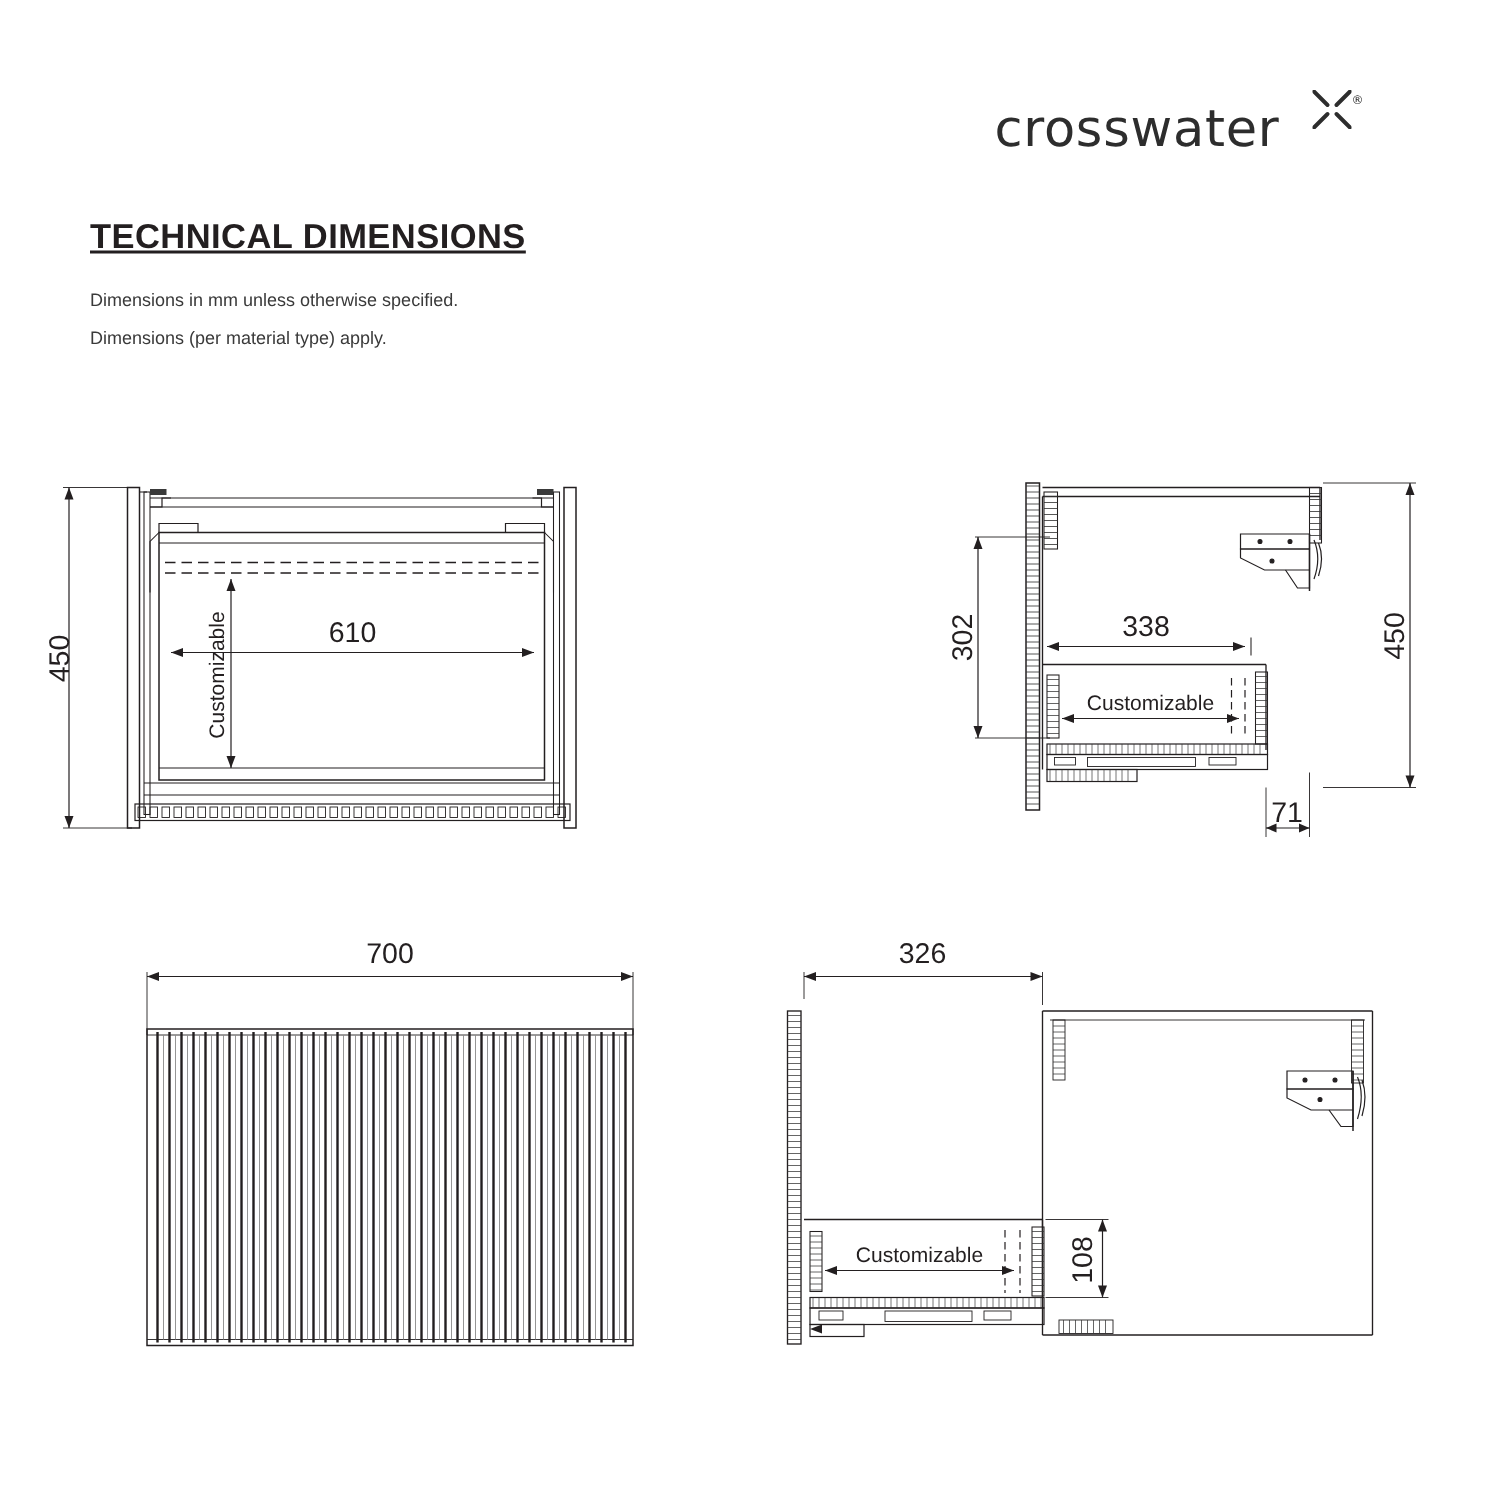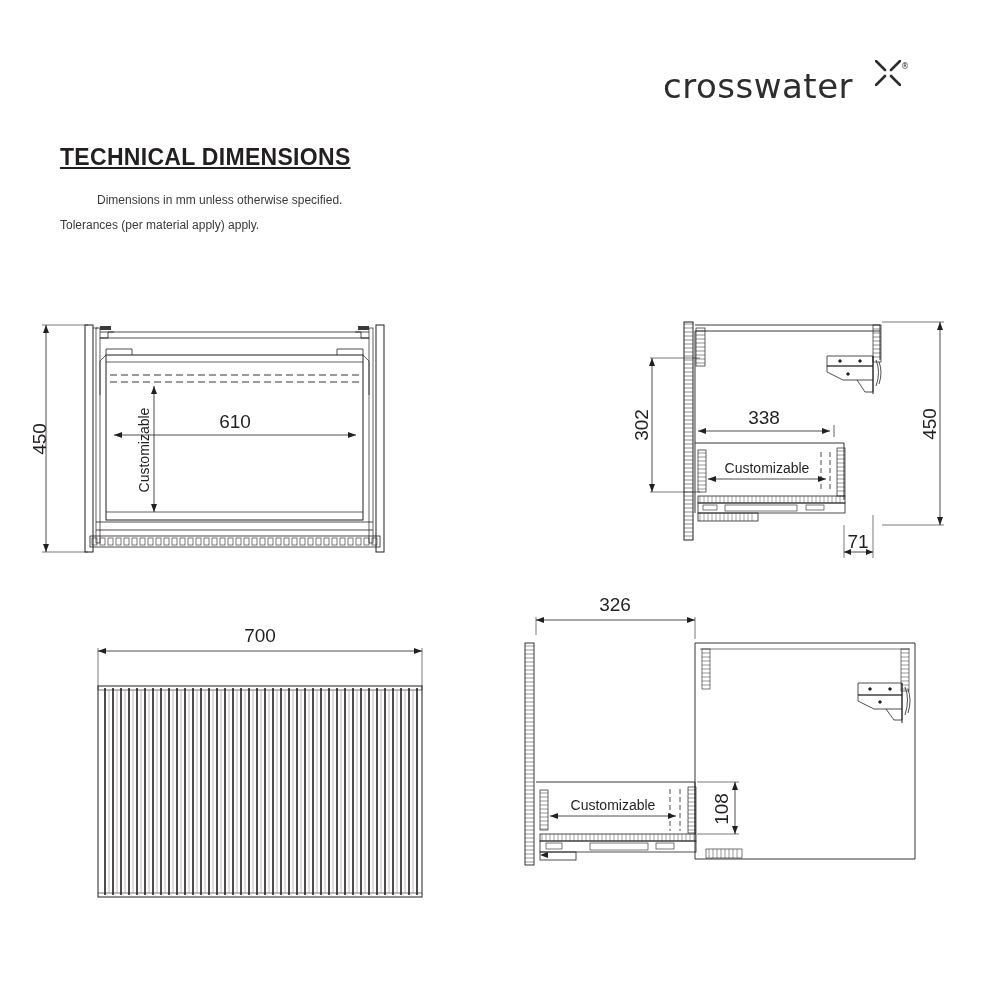--- a/index.html
+++ b/index.html
@@ -73,29 +73,29 @@
     color: #231f20;
     font-family: "Liberation Sans", sans-serif;
     text-decoration: underline;
   }
   .heading p {
     margin: 0;
     font-size: 12px;
     color: #3a3a3a;
     font-family: "Liberation Sans", sans-serif;
   }
-  .heading p.l1 { margin-top: 22px; margin-left: 37px; }
+  .heading p.l1 { margin-top: 22px; }
   .heading p.l2 { margin-top: 11px; }
 
   
   .dwg { position: absolute; }
   #dwg-tl { left: 20px;  top: 300px; width: 420px; height: 280px; }
   #dwg-tr { left: 620px; top: 300px; width: 370px; height: 280px; }
   #dwg-bl { left: 36px;  top: 610px; width: 420px; height: 310px; }
-  #dwg-br { left: 490px; top: 579px; width: 450px; height: 310px; }
+  #dwg-br { left: 490px; top: 610px; width: 450px; height: 310px; }
   .dwg svg { display: block; }
 
   text {
     font-family: "Liberation Sans", sans-serif;
     fill: #231f20;
   }
   .dim-val { font-size: 19px; }
   .dim-lbl { font-size: 14px; }
 </style>
 </head>
@@ -107,21 +107,21 @@
     <div class="logo-word">crosswater</div>
     <svg class="logo-x" viewBox="0 0 26 26">
       <path d="M1 1 L10 10 M16 10 L25 1 M1 25 L10 16 M16 16 L25 25" stroke="#2d2d2d" stroke-width="2.6" stroke-linecap="round" fill="none"></path>
     </svg>
     <div class="logo-reg">®</div>
   </div>
 
   <div class="heading">
     <h1>TECHNICAL DIMENSIONS</h1>
     <p class="l1">Dimensions in mm unless otherwise specified.</p>
-    <p class="l2">Tolerances (per material apply) apply.</p>
+    <p class="l2">Dimensions (per material type) apply.</p>
   </div>
 
   <div class="dwg" id="dwg-tl">
     <svg width="420" height="280" viewBox="0 0 420 280">
       <g stroke="#231f20" fill="none" stroke-width="1">
 
         <g stroke-width="0.8">
           <line x1="26" y1="25" x2="26" y2="252"></line>
           <path d="M26 25 l-3 8 h6 z" fill="#231f20" stroke="none"></path>
           <path d="M26 252 l-3 -8 h6 z" fill="#231f20" stroke="none"></path>

